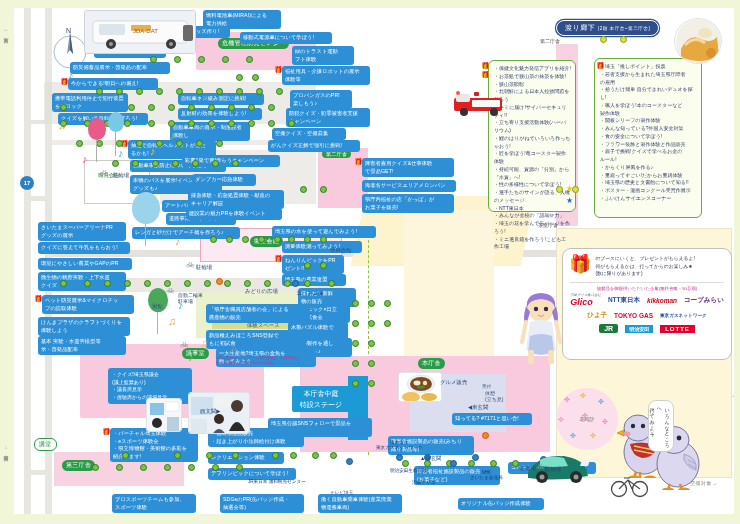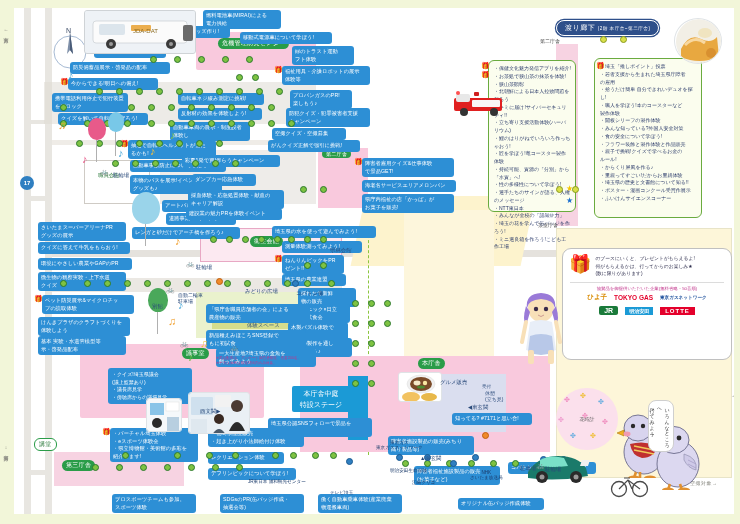--- a/index.html
+++ b/index.html
@@ -766,20 +766,26 @@
     <div class="sp-top">
       <span class="sp-gift">🎁</span>
       <span class="sp-txt" style="white-space:pre-line;">のブースにいくと、プレゼントがもらえるよ!
 何がもらえるかは、行ってからのお楽しみ★
 (数に限りがあります)</span>
     </div>
     <div class="sp-divider"></div>
     <div class="sp-caption">協賛品を御提供いただいた企業(無料省略・50音順)</div>
     <div class="sp-rows" id="sponsor-rows">
         <div class="sp-row">
+          <span class="logo logo-glico"><span class="sp-sub">江崎グリコ株式会社</span>Glico</span>
+          <span class="logo logo-ntt">NTT東日本</span>
+          <span class="logo logo-kikkoman">kikkoman</span>
+          <span class="logo logo-coop">コープみらい</span>
+        </div>
+        <div class="sp-row">
           <span class="logo logo-hiyoko">ひよ子</span>
           <span class="logo logo-gas">TOKYO GAS</span>
           <span class="logo logo-tgn">東京ガスネットワーク</span>
         </div>
         <div class="sp-row">
           <span class="logo logo-jr">JR</span>
           <span class="logo logo-meiji">明治安田</span>
           <span class="logo logo-lotte">LOTTE</span>
         </div>
       </div>

